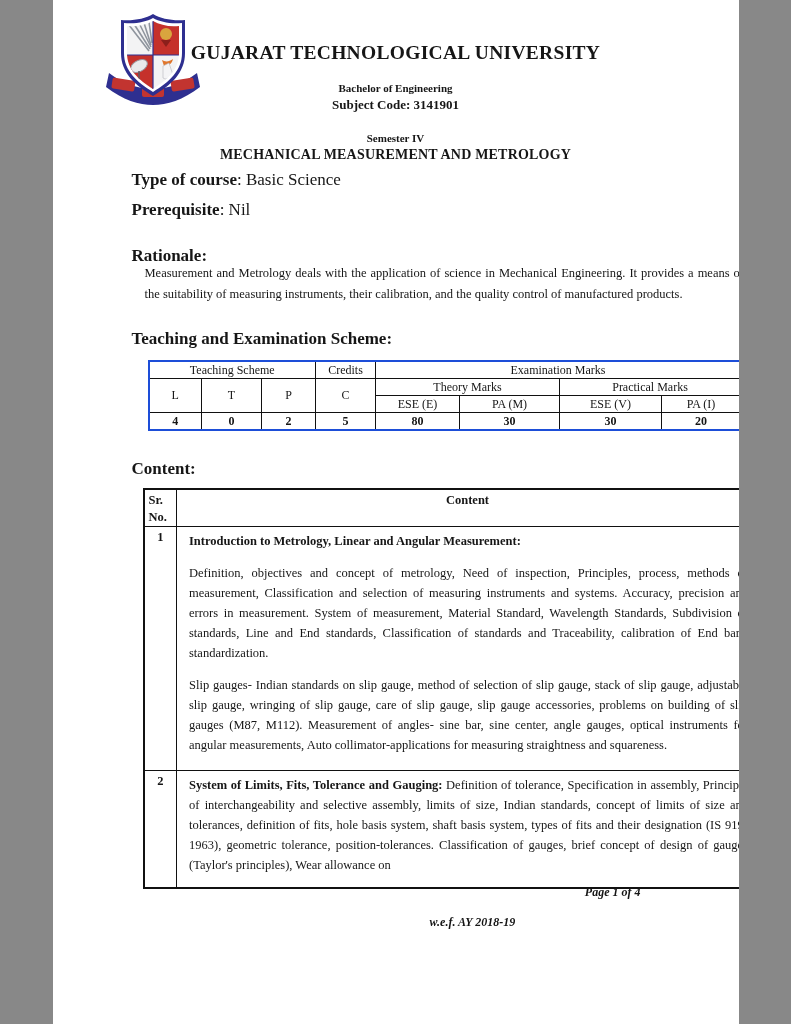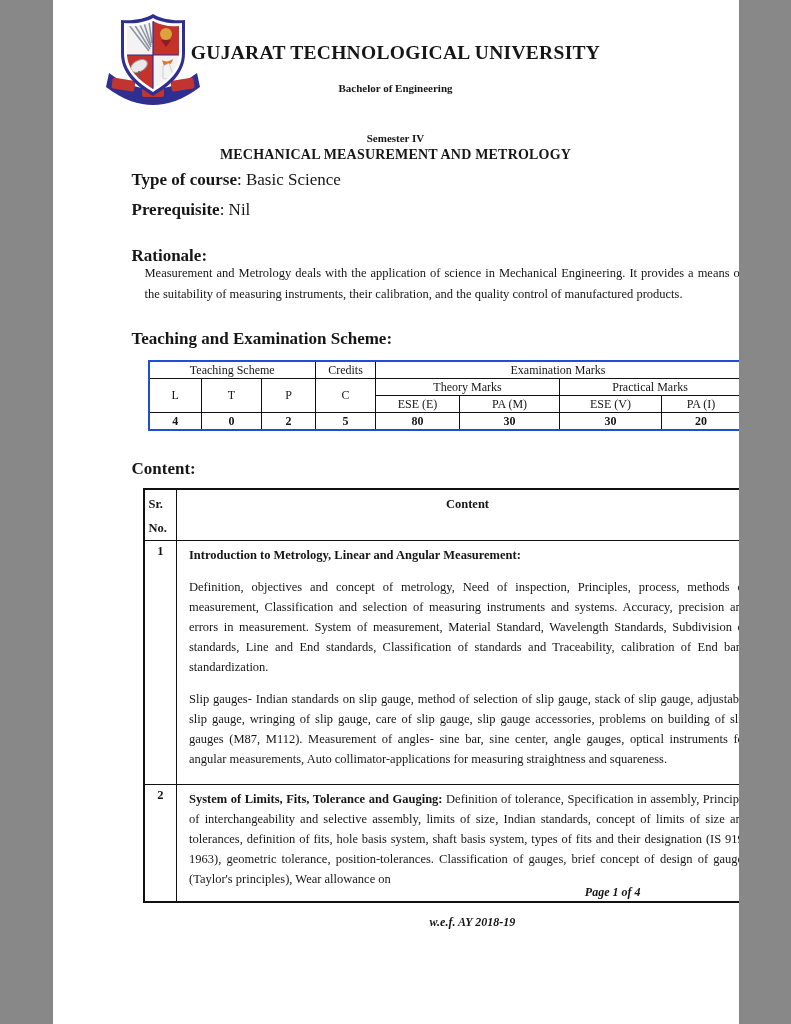--- a/index.html
+++ b/index.html
@@ -29,21 +29,21 @@
 
   table{border-collapse:collapse;table-layout:fixed;}
   .scheme-tbl{left:95px;top:360px;width:640px;font-size:12px;border:2px solid #1d4ed8;}
   .scheme-tbl td{border:1.5px solid #111;text-align:center;vertical-align:middle;padding:0;line-height:15px;height:16px;overflow:hidden;}
   .scheme-tbl tr.vals td{font-weight:bold;}
   .bold{font-weight:bold;}
   .pre{white-space:pre-line;}
 
   .content-tbl{left:90px;top:488px;width:655px;font-size:12.5px;border:2px solid #111;}
   .content-tbl td{border:1.5px solid #111;vertical-align:top;padding:0;overflow:hidden;}
-  .content-tbl td.hdr{font-weight:bold;text-align:center;line-height:24px;padding-top:2px;height:31px;}
+  .content-tbl td.hdr{font-weight:bold;text-align:center;line-height:17px;padding-top:2px;height:31px;}
   .content-tbl td.hdr.left-hdr{text-align:left;padding-left:4px;}
   .sr-cell,.hrs-cell{font-weight:bold;text-align:center;padding-top:3px !important;}
   .content-cell{padding:4px 10px 0 12px !important;text-align:justify;line-height:20px;}
   .content-cell .row-title{font-weight:bold;margin:0 0 12px 0;}
   .content-cell p{margin:0 0 12px 0;}
   .row-1{height:244px;}
   .row-2{height:98px;}
 
   .page-num{top:885px;right:98px;font-size:12px;font-weight:bold;font-style:italic;}
   .wef{top:915px;left:377px;font-size:12px;font-weight:bold;font-style:italic;}
@@ -85,20 +85,21 @@
       <line x1="36" y1="58" x2="36" y2="67" stroke="#5c5c66" stroke-width="1.5"></line>
       <path d="M59 47 C62 49 66 49 70 46 C69 51 65 53 61 53 Z" fill="#e0762d"></path>
       <path d="M60 53 L66 50 L70 62 C68 66 63 67 60 65 Z" fill="#f4f4f6" stroke="#b5b5bd" stroke-width="0.6"></path>
       <line x1="24" y1="42" x2="76" y2="42" stroke="#2e2f90" stroke-width="1.2"></line>
       <line x1="50" y1="8" x2="50" y2="76" stroke="#2e2f90" stroke-width="1.2"></line>
     </g>
   </svg>
 
   <div class="abs center u-title">GUJARAT TECHNOLOGICAL UNIVERSITY</div>
   <div class="abs center program">Bachelor of Engineering</div>
+  <div class="abs center subject-code">Subject Code: 3141901</div>
   <div class="abs center semester">Semester IV</div>
   <div class="abs center course-title">MECHANICAL MEASUREMENT AND METROLOGY</div>
 
   <div class="abs line-left type-course"><b>Type of course</b><span>: Basic Science</span></div>
 
   <div class="abs line-left prereq"><b>Prerequisite</b><span>: Nil</span></div>
 
   <div class="abs line-left rationale-h">Rationale:</div>
   <div class="abs rationale-p">Measurement and Metrology deals with the application of science in Mechanical Engineering. It provides a means of assessing the suitability of measuring instruments, their calibration, and the quality control of manufactured products.</div>
 

